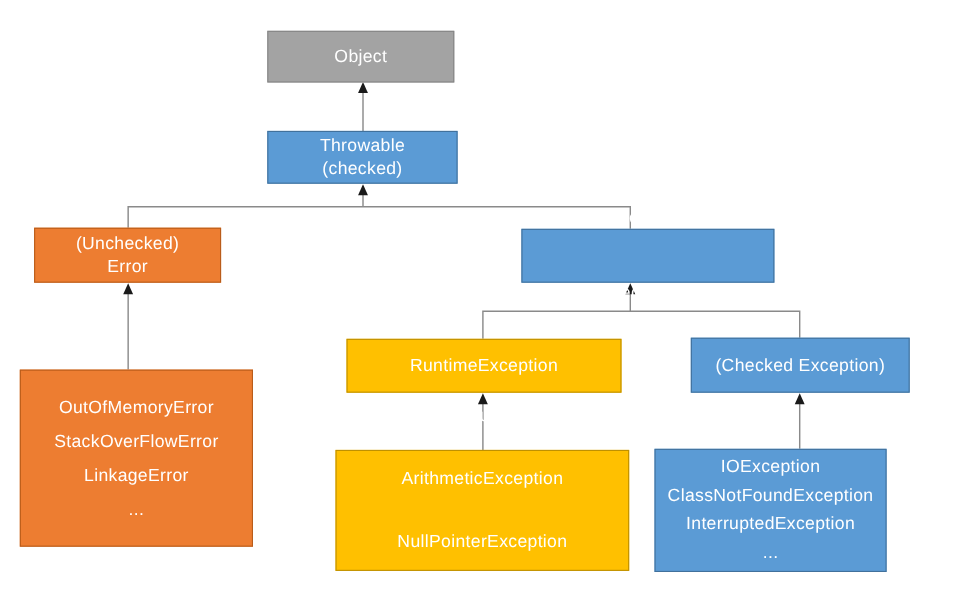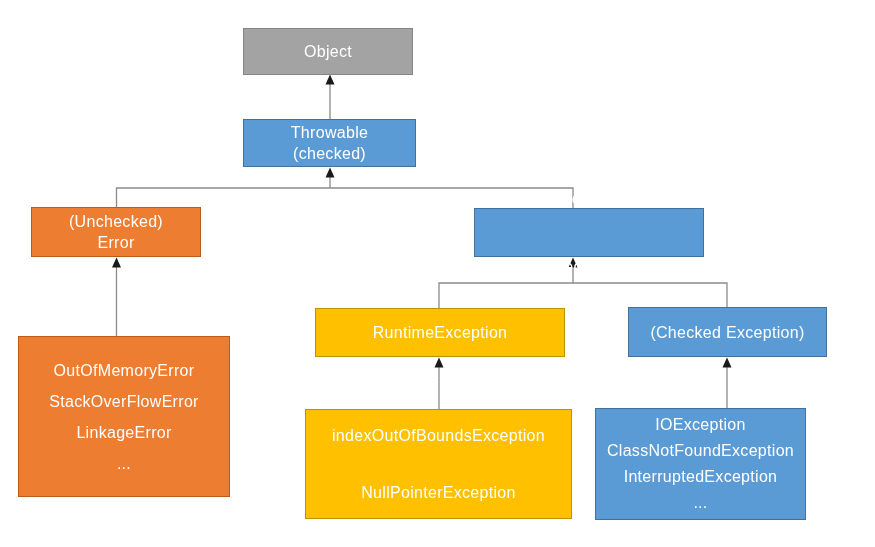--- a/index.html
+++ b/index.html
@@ -120,22 +120,22 @@
   </div>
 
   <div class="node node-orange leaf31" style="left:18px; top:336px; width:212px; height:161px;">
     <div class="nline">OutOfMemoryError</div>
     <div class="nline">StackOverFlowError</div>
     <div class="nline">LinkageError</div>
     <div class="nline">...</div>
   </div>
 
   <div class="node node-yellow leaf26" style="left:305px; top:409px; width:267px; height:110px;">
+    <div class="nline">indexOutOfBoundsException</div>
     <div class="nline">ArithmeticException</div>
-    <div class="nline">indexOutOfBoundsException</div>
     <div class="nline">NullPointerException</div>
     <div class="nline">...</div>
   </div>
 
   <div class="node node-blue leaf26" style="left:595px; top:408px; width:211px; height:112px;">
     <div class="nline">IOException</div>
     <div class="nline">ClassNotFoundException</div>
     <div class="nline">InterruptedException</div>
     <div class="nline">...</div>
   </div>

